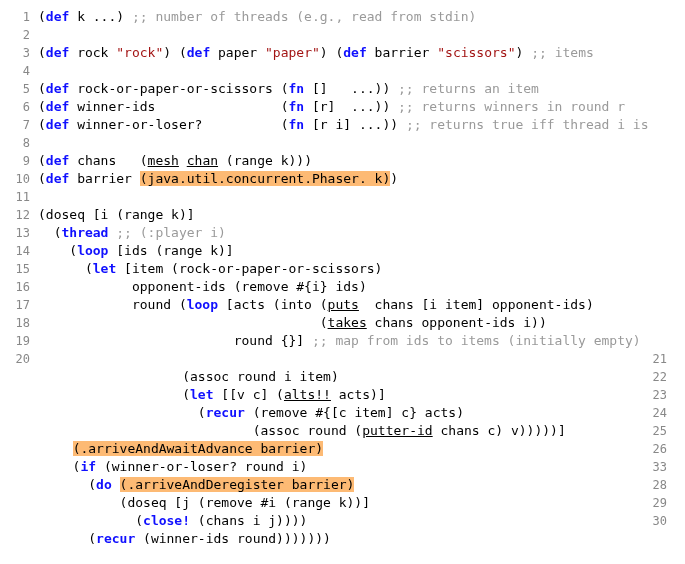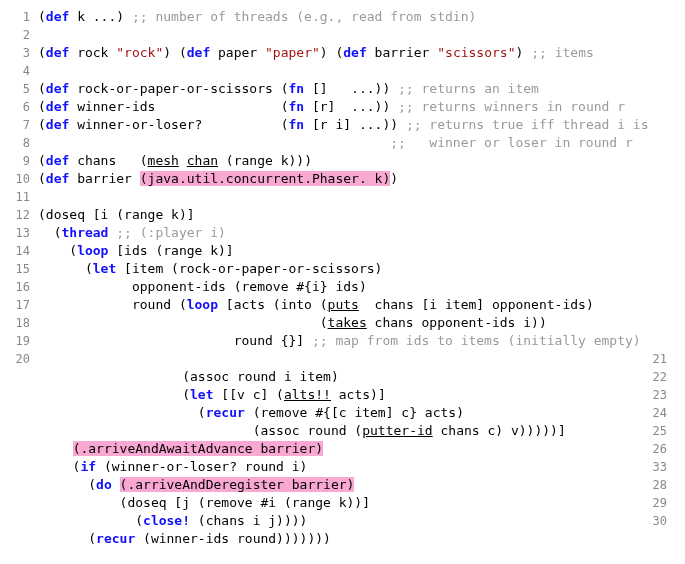--- a/index.html
+++ b/index.html
@@ -27,21 +27,21 @@
   pre.src {
     margin: 0;
     line-height: 18px;
     white-space: pre;
     font-family: inherit;
     font-size: 13px;
   }
   .kw    { color: #1010ff; font-weight: bold; }
   .str   { color: #a31515; }
   .cm    { color: #9a9a9a; }
-  .hl    { background: #f9a8d4; }
+  .hl    { background: #fdba74; }
   .ul    { text-decoration: underline; }
 </style>
 </head>
 <body>
 
 <div class="code-area" id="code-root">
     <div class="ln">1</div>
     <pre class="src"><span>(</span><span class="kw">def</span><span> k ...) </span><span class="cm">;; number of threads (e.g., read from stdin)</span></pre>
     <div class="ln">2</div>
     <pre class="src">&nbsp;</pre>
@@ -49,21 +49,21 @@
     <pre class="src"><span>(</span><span class="kw">def</span><span> rock </span><span class="str">"rock"</span><span>) (</span><span class="kw">def</span><span> paper </span><span class="str">"paper"</span><span>) (</span><span class="kw">def</span><span> barrier </span><span class="str">"scissors"</span><span>) </span><span class="cm">;; items</span></pre>
     <div class="ln">4</div>
     <pre class="src">&nbsp;</pre>
     <div class="ln">5</div>
     <pre class="src"><span>(</span><span class="kw">def</span><span> rock-or-paper-or-scissors (</span><span class="kw">fn</span><span> []   ...)) </span><span class="cm">;; returns an item</span></pre>
     <div class="ln">6</div>
     <pre class="src"><span>(</span><span class="kw">def</span><span> winner-ids                (</span><span class="kw">fn</span><span> [r]  ...)) </span><span class="cm">;; returns winners in round r</span></pre>
     <div class="ln">7</div>
     <pre class="src"><span>(</span><span class="kw">def</span><span> winner-or-loser?          (</span><span class="kw">fn</span><span> [r i] ...)) </span><span class="cm">;; returns true iff thread i is</span></pre>
     <div class="ln">8</div>
-    <pre class="src"><span>                                             </span><span class="cm">;;   winner or loser in round r</span></pre>
+    <pre class="src"><span>                                             </span></pre>
     <div class="ln">9</div>
     <pre class="src"><span>(</span><span class="kw">def</span><span> chans   (</span><span class="ul">mesh</span><span> </span><span class="ul">chan</span><span> (range k)))</span></pre>
     <div class="ln">10</div>
     <pre class="src"><span>(</span><span class="kw">def</span><span> barrier </span><span class="hl">(java.util.concurrent.Phaser. k)</span><span>)</span></pre>
     <div class="ln">11</div>
     <pre class="src">&nbsp;</pre>
     <div class="ln">12</div>
     <pre class="src"><span>(doseq [i (range k)]</span></pre>
     <div class="ln">13</div>
     <pre class="src"><span>  (</span><span class="kw">thread</span><span> </span><span class="cm">;; (:player i)</span></pre>

